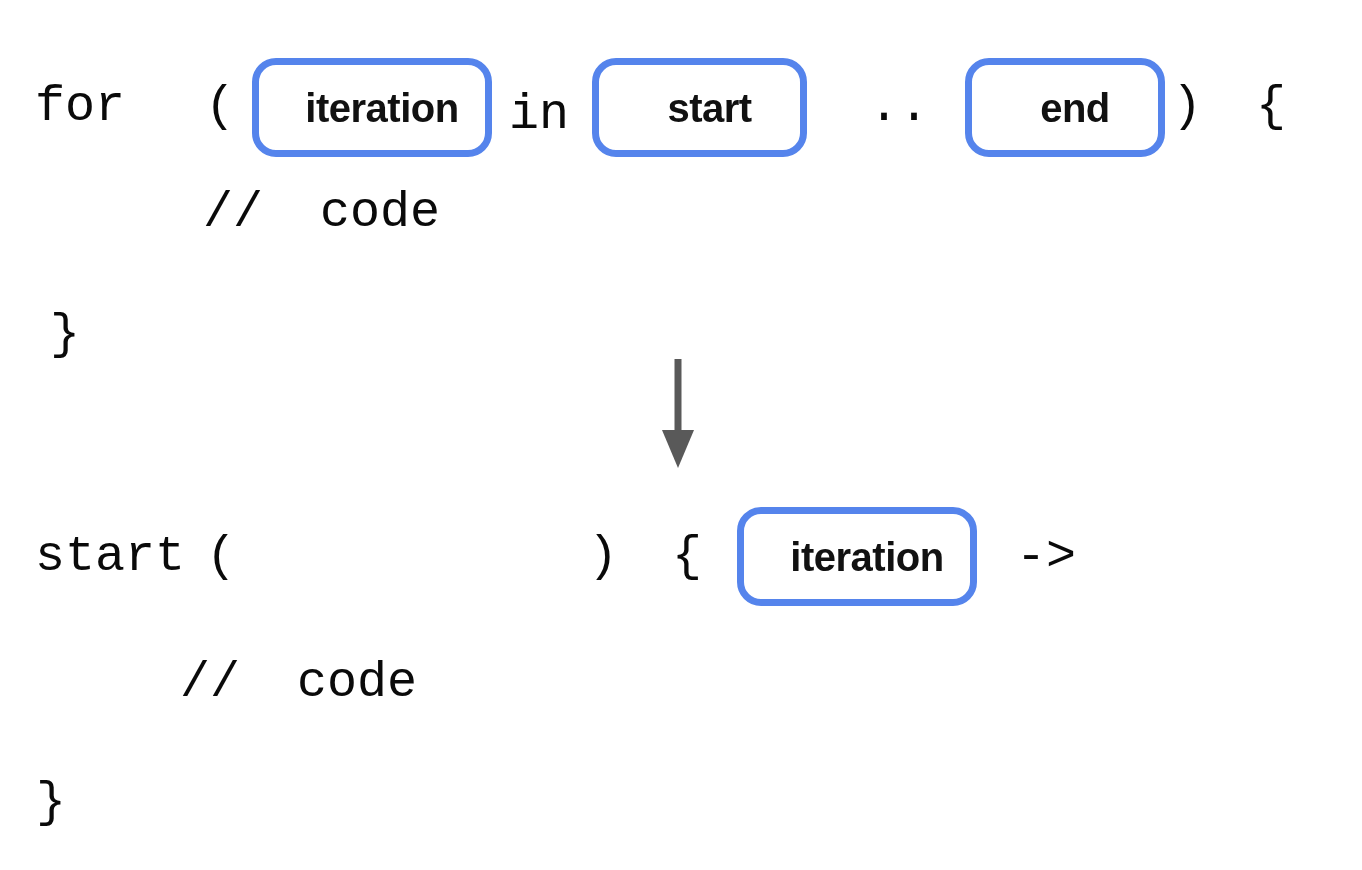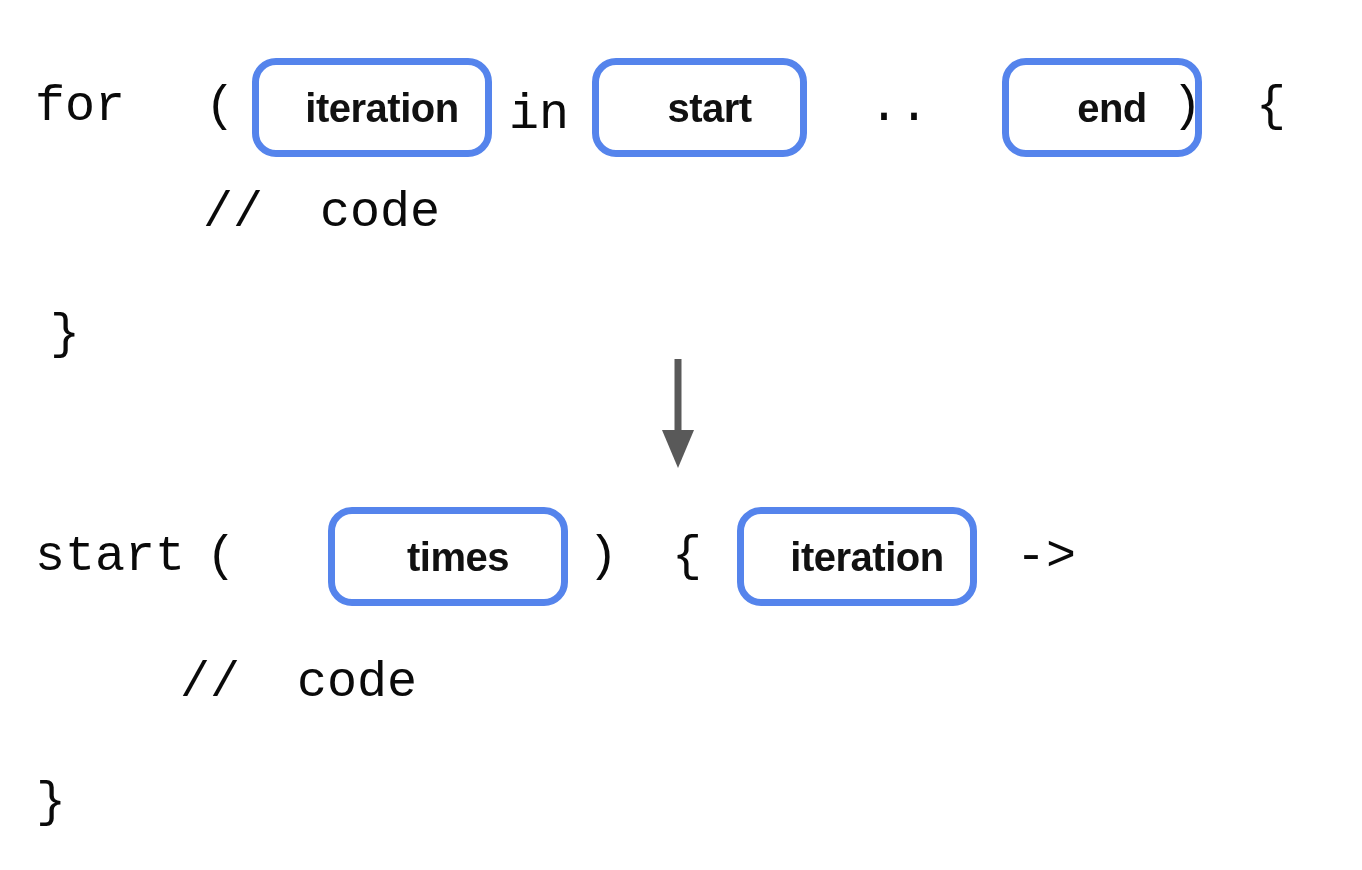--- a/index.html
+++ b/index.html
@@ -69,21 +69,21 @@
   </div>
 
   <span class="code" style="left:509px; top:82px;margin-top:8px;">in</span>
 
   <div class="slot" style="left:592px; top:58px; width:215px;">
     <span class="slot-label">start</span>
   </div>
 
   <span class="code" style="left:869px; top:82px;">..</span>
 
-  <div class="slot" style="left:1002px; top:58px; width:200px;">
+  <div class="slot" style="left:965px; top:58px; width:200px;">
     <span class="slot-label">end</span>
   </div>
 
   <span class="code" style="left:1172px; top:82px;">)</span>
 
   <span class="code" style="left:1256px; top:82px;">{</span>
 
   <span class="code comment" style="left:203px; top:188px;">// code</span>
 
   <span class="code" style="left:50px; top:310px;">}</span>
@@ -92,23 +92,20 @@
     <svg width="40" height="114" viewBox="0 0 40 114" xmlns="http://www.w3.org/2000/svg">
       <line x1="20" y1="3" x2="20" y2="78" stroke="currentColor" stroke-width="7"></line>
       <polygon points="4,74 36,74 20,112" fill="currentColor"></polygon>
     </svg>
   </div>
 
   <span class="code" style="left:35px; top:532px;">start</span>
 
   <span class="code" style="left:206px; top:532px;">(</span>
 
-  <div class="slot" style="left:328px; top:507px; width:240px;">
-    <span class="slot-label">times</span>
-  </div>
 
   <span class="code" style="left:588px; top:532px;">)</span>
 
   <span class="code" style="left:672px; top:532px;">{</span>
 
   <div class="slot" style="left:737px; top:507px; width:240px;">
     <span class="slot-label">iteration</span>
   </div>
 
   <span class="code" style="left:1016px; top:532px;">-&gt;</span>

